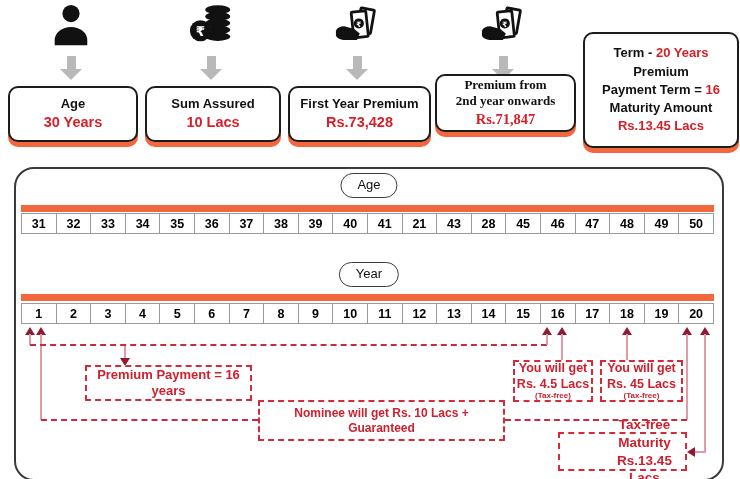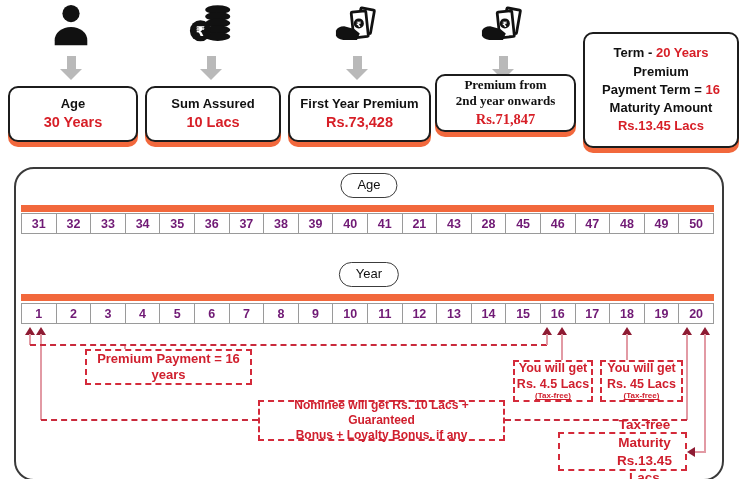--- a/index.html
+++ b/index.html
@@ -27,40 +27,40 @@
   
   .main-box{position:absolute;left:14px;top:167px;width:706px;height:310px;
             border:2px solid #3a3a3a;border-radius:20px;background:#fff;}
   .pill{position:absolute;left:50%;transform:translateX(-50%);
         border:1.5px solid #3c3c3c;border-radius:13px;background:#fff;
         font-size:13px;color:#111;padding:3px 16px;line-height:1.3;}
   .obar{position:absolute;left:5px;width:693px;height:7px;background:#f2683c;}
   .num-row{position:absolute;left:5px;width:693px;height:21px;display:flex;
            border:1px solid #9a9a9a;background:#fff;box-sizing:border-box;}
   .num-row>div{flex:1;border-right:1px solid #9a9a9a;display:flex;align-items:center;
-               justify-content:center;font-size:12.5px;font-weight:bold;color:#701a75;}
+               justify-content:center;font-size:12.5px;font-weight:bold;color:#000000;}
   .num-row>div:last-child{border-right:none;}
 
   
   .stem{position:absolute;width:2px;background:#e29aa4;}
   .head-up{position:absolute;width:0;height:0;border-left:5px solid transparent;
            border-right:5px solid transparent;border-bottom:8px solid #8e1b33;}
   .head-down{position:absolute;width:0;height:0;border-left:5px solid transparent;
              border-right:5px solid transparent;border-top:8px solid #8e1b33;}
   .head-left{position:absolute;width:0;height:0;border-top:5px solid transparent;
              border-bottom:5px solid transparent;border-right:8px solid #8e1b33;}
   .dash-h{position:absolute;height:0;border-top:2px dashed #c92a3c;}
   .hline{position:absolute;height:2px;background:#e29aa4;}
 
   .note-box{position:absolute;border:2px dashed #d42a3a;background:#fff;color:#d0202e;
             font-weight:bold;display:flex;flex-direction:column;align-items:center;
             justify-content:center;text-align:center;box-sizing:border-box;}
   .note-main{font-size:12.5px;line-height:1.25;}
   .note-big{font-size:13.5px;line-height:1.3;margin-left:44px;}
-  .note-small{font-size:8px;line-height:1.1;text-decoration:underline;}
+  .note-small{font-size:8px;line-height:1.1;}
 </style>
 </head>
 <body>
 
 <div class="icon" style="left:48px;top:2px;">
   <svg width="46" height="46" viewBox="0 0 48 48">
     <circle cx="24" cy="12" r="9" fill="#111"></circle>
     <path d="M7 45 v-5 a17 14 0 0 1 34 0 v5 z" fill="#111"></path>
   </svg>
 </div>
@@ -198,21 +198,21 @@
   <div class="stem" style="left:13px;top:165px;height:11px;"></div>
   <div class="head-up" style="left:20px;top:158px;"></div>
   <div class="stem" style="left:24px;top:165px;height:86px;"></div>
 
   <div class="dash-h" style="left:14px;top:175px;width:517px;"></div>
   <div class="head-up" style="left:526px;top:158px;"></div>
   <div class="stem" style="left:530px;top:165px;height:11px;"></div>
   <div class="stem" style="left:108px;top:177px;height:13px;"></div>
   <div class="head-down" style="left:104px;top:189px;"></div>
 
-  <div class="note-box" style="left:69px;top:180px;width:167px;height:36px;">
+  <div class="note-box" style="left:69px;top:196px;width:167px;height:36px;">
     <div class="note-main" style="font-size:13px;">Premium Payment = 16 years</div>
   </div>
 
   <div class="head-up" style="left:541px;top:158px;"></div>
   <div class="stem" style="left:545px;top:165px;height:26px;"></div>
   <div class="note-box" style="left:497px;top:191px;width:80px;height:42px;">
     <div class="note-main">You will get</div>
     <div class="note-main">Rs. 4.5 Lacs</div>
     <div class="note-small">(Tax-free)</div>
   </div>
@@ -224,21 +224,20 @@
     <div class="note-main">Rs. 45 Lacs</div>
     <div class="note-small">(Tax-free)</div>
   </div>
 
   <div class="head-up" style="left:666px;top:158px;"></div>
   <div class="stem" style="left:670px;top:165px;height:86px;"></div>
   <div class="dash-h" style="left:25px;top:250px;width:217px;"></div>
   <div class="dash-h" style="left:489px;top:250px;width:182px;"></div>
   <div class="note-box" style="left:242px;top:231px;width:247px;height:41px;">
     <div class="note-main" style="font-size:12px;">Nominee will get Rs. 10 Lacs + Guaranteed</div>
-    <div class="note-main" style="font-size:12px;">Bonus + Loyalty Bonus, if any</div>
   </div>
 
   <div class="head-up" style="left:684px;top:158px;"></div>
   <div class="stem" style="left:688px;top:165px;height:119px;"></div>
   <div class="hline" style="left:679px;top:282px;width:11px;"></div>
   <div class="head-left" style="left:671px;top:278px;"></div>
   <div class="note-box" style="left:542px;top:263px;width:129px;height:39px;">
     <div class="note-big">Tax-free Maturity</div>
     <div class="note-big">Rs.13.45 Lacs</div>
   </div>

